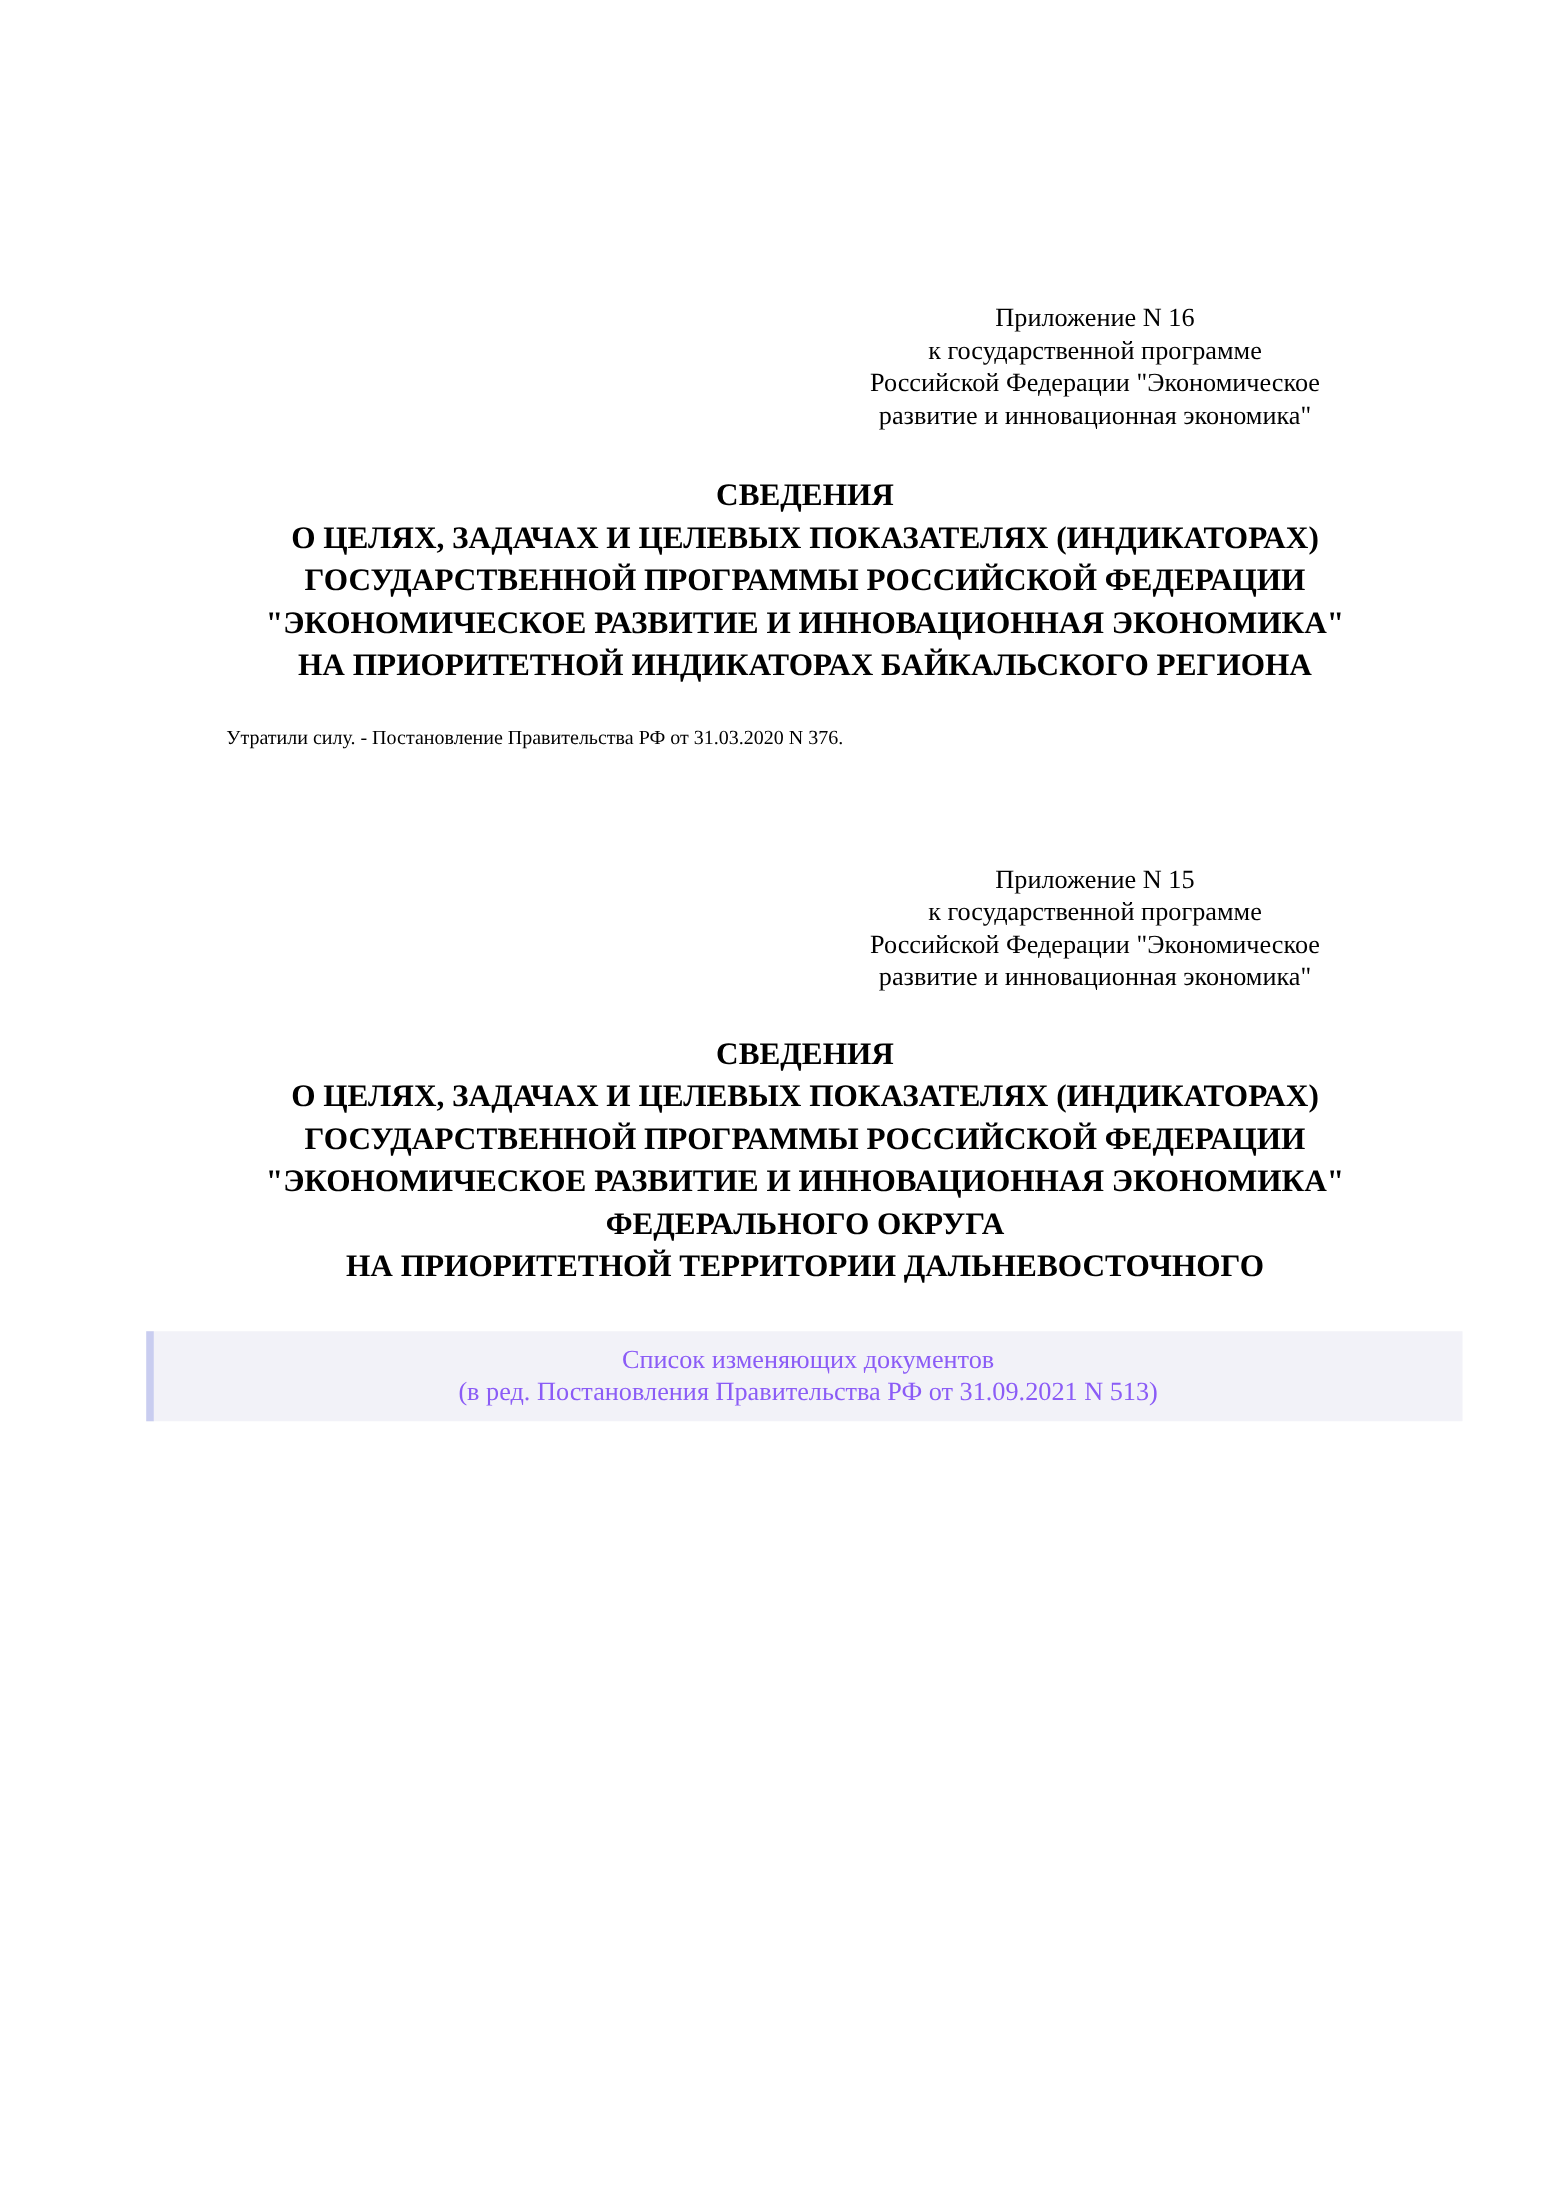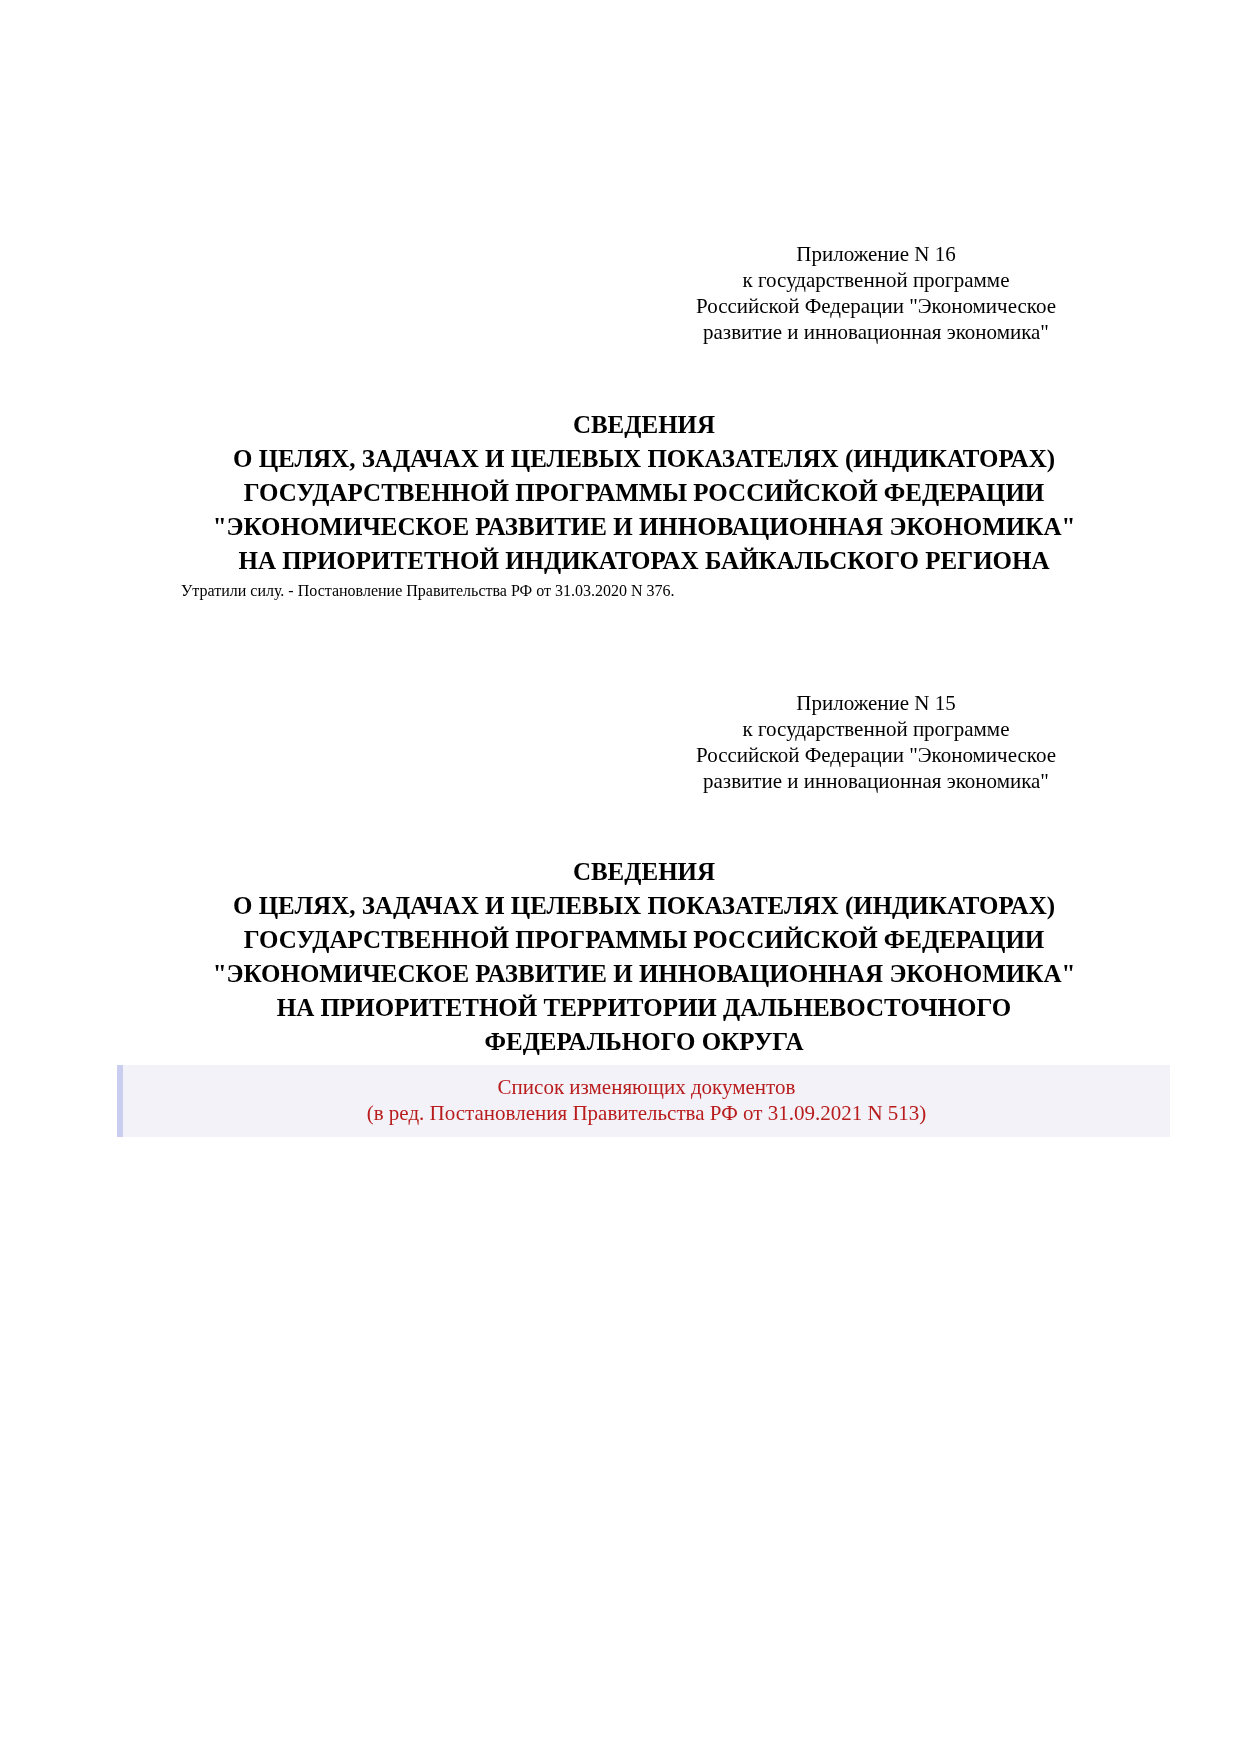--- a/index.html
+++ b/index.html
@@ -25,42 +25,41 @@
     }
     .appendix div { white-space: nowrap; }
     .heading {
       position: absolute;
       left: 118px;
       width: 1052px;
       text-align: center;
       font-weight: bold;
       font-size: 25px;
       line-height: 34px;
-      margin-top: 28px;
     }
     .heading div { white-space: nowrap; }
     .note {
       position: absolute;
       left: 181px;
       top: 578px;
       font-size: 16px;
       line-height: 26px;
       white-space: nowrap;
     }
     .changes-box {
       position: absolute;
       left: 117px;
       top: 1065px;
       width: 1053px;
       height: 72px;
       background: #f2f2f8;
       border-left: 6px solid #c9cdf0;
       box-sizing: border-box;
       text-align: center;
-      color: #b91c1c;
+      color: #8b5cf6;
       font-size: 21px;
       line-height: 26px;
       padding-top: 9px;
     }
     .changes-box div { white-space: nowrap; }
   </style>
 </head>
 <body>
 
 <div class="appendix" style="top:241px;">
@@ -85,20 +84,20 @@
   <div>к государственной программе</div>
   <div>Российской Федерации "Экономическое</div>
   <div>развитие и инновационная экономика"</div>
 </div>
 
 <div class="heading" style="top:827px;">
   <div>СВЕДЕНИЯ</div>
   <div>О ЦЕЛЯХ, ЗАДАЧАХ И ЦЕЛЕВЫХ ПОКАЗАТЕЛЯХ (ИНДИКАТОРАХ)</div>
   <div>ГОСУДАРСТВЕННОЙ ПРОГРАММЫ РОССИЙСКОЙ ФЕДЕРАЦИИ</div>
   <div>"ЭКОНОМИЧЕСКОЕ РАЗВИТИЕ И ИННОВАЦИОННАЯ ЭКОНОМИКА"</div>
+  <div>ФЕДЕРАЛЬНОГО ОКРУГА</div>
   <div>НА ПРИОРИТЕТНОЙ ТЕРРИТОРИИ ДАЛЬНЕВОСТОЧНОГО</div>
-  <div>ФЕДЕРАЛЬНОГО ОКРУГА</div>
 </div>
 
 <div class="changes-box">
   <div>Список изменяющих документов</div>
   <div>(в ред. Постановления Правительства РФ от 31.09.2021 N 513)</div>
 </div>
 
 </body></html>

